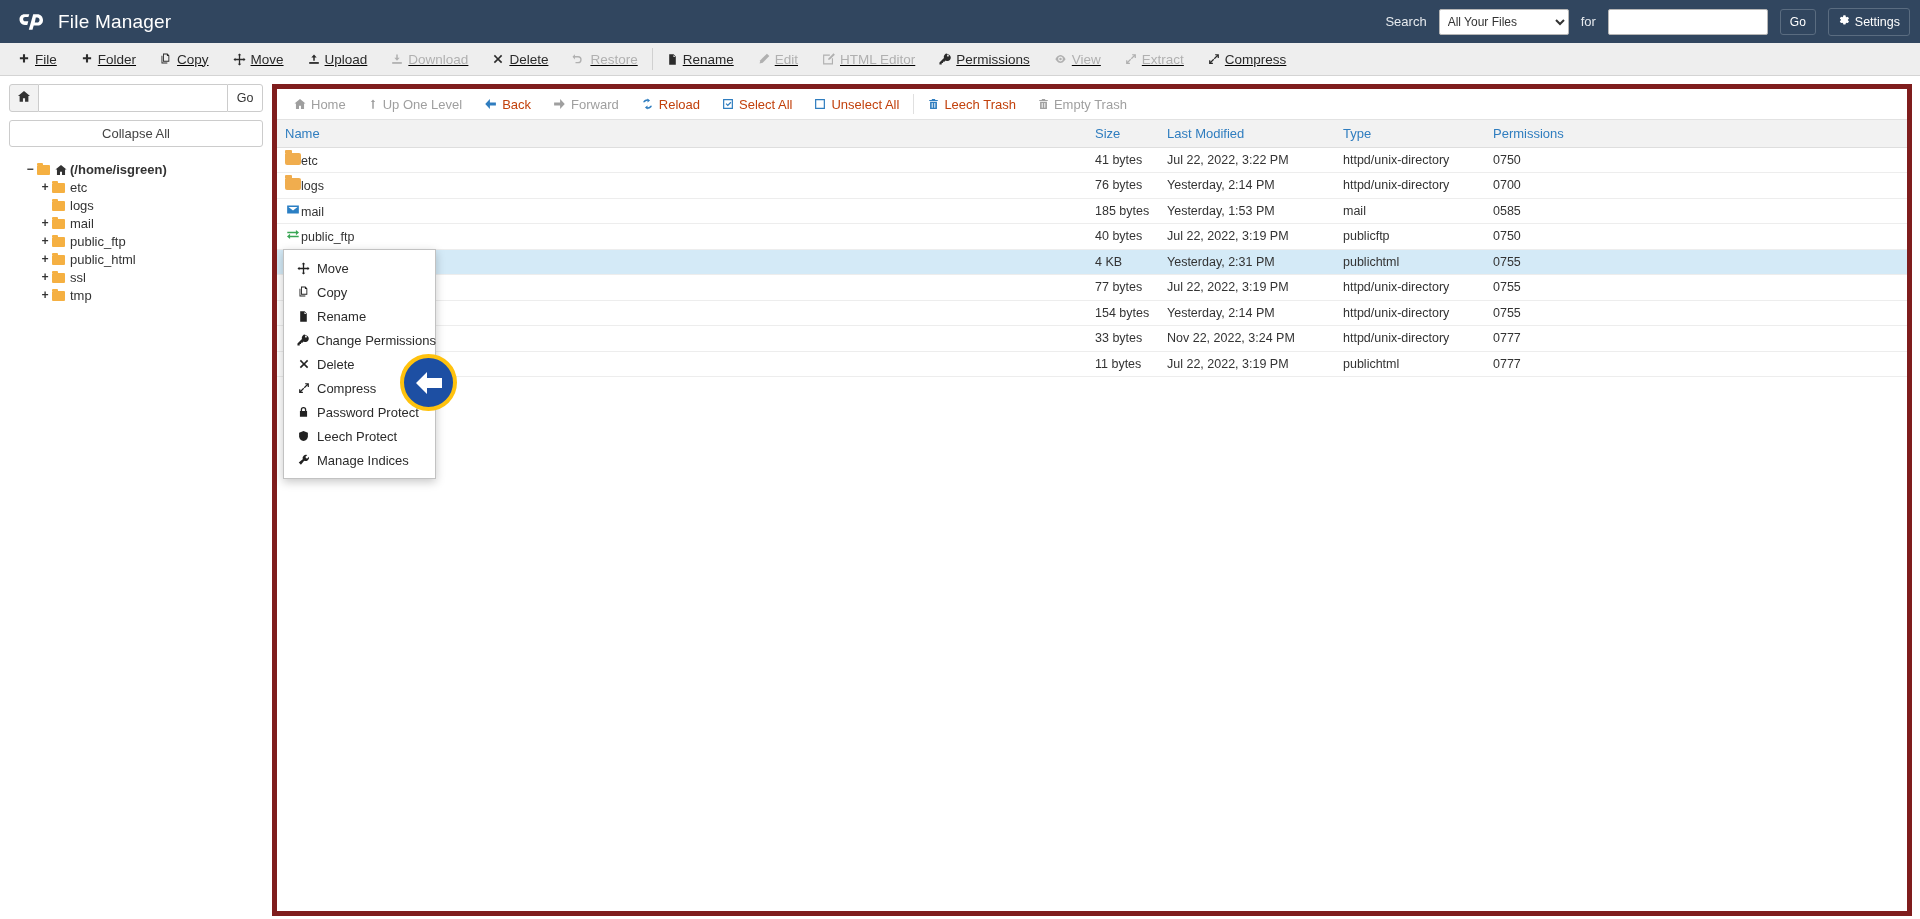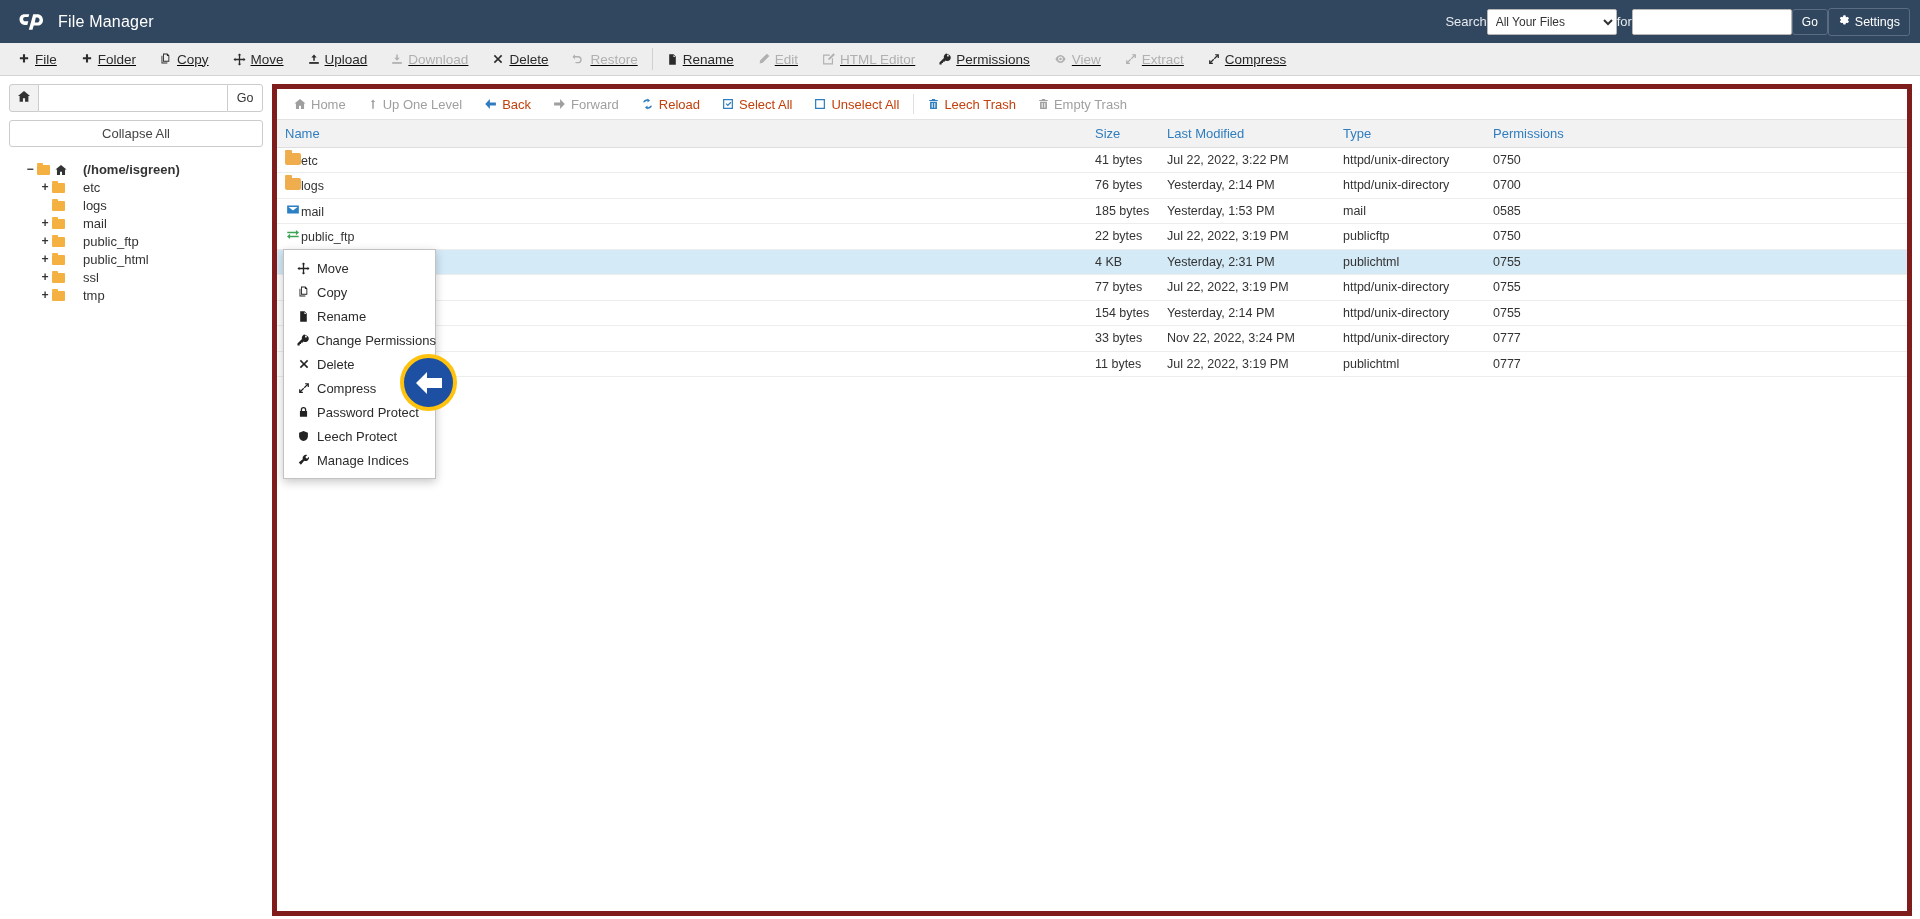--- a/index.html
+++ b/index.html
@@ -13,25 +13,25 @@
   
   .header {
     height: 43px; background: #31465f; display: flex; align-items: center;
     position: relative; color: #fff;
   }
   .cp-logo {
     width: 30px; height: 24px; margin-left: 18px; position: relative;
     display: flex; align-items: center; justify-content: center;
   }
   .cp-logo svg { display:block; }
-  .app-title { font-size: 16px; margin-left: 10px; font-weight: 400; color:#fff; letter-spacing:.2px; }
+  .app-title { font-size: 19px; margin-left: 10px; font-weight: 400; color:#fff; letter-spacing:.2px; }
 
   .header-right {
     position: absolute; right: 10px; top: 0; height: 43px;
-    display: flex; align-items: center; gap: 0;
+    display: flex; align-items: center; gap: 12px;
   }
   .search-label { font-size: 13px; color: #e6eaee; }
   .search-select {
     height: 26px; width: 130px; font-size: 12px; padding: 2px 4px;
     border: 1px solid #b6b6b6; background: #fff; color: #333;
     font-family: "Liberation Sans", sans-serif; border-radius: 2px;
   }
   .for-label { font-size: 13px; color: #e6eaee; }
   .search-input {
     height: 26px; width: 160px; border: 1px solid #b6b6b6; background: #fff;
@@ -89,21 +89,21 @@
     background: #fff; border-radius: 3px; font-size: 13px; color: #444;
     cursor: pointer; font-family: Liberation Sans, sans-serif; text-align: center;
   }
   .tree { margin-top: 14px; font-size: 13px; color: #333; }
   .tree-row {
     display: flex; align-items: center; height: 18px; cursor: pointer;
     white-space: nowrap; line-height: 18px;
   }
   .tw { display:inline-block; width: 14px; text-align: center; font-size: 12px;
         color: #333; font-weight: 700; font-family: "Liberation Mono", monospace; }
-  .tree-label { margin-left: 16px; }
+  .tree-label { margin-left: 3px; }
   .tree-row.root .tree-label { font-weight: 700; }
   .fold { display:inline-flex; width: 15px; }
 
   
   .main { flex: 1; padding: 8px 8px 0 0; }
   .main-inner { border: 5px solid #7f1d1d; height: 832px; background:#fff; }
   .navbar {
     height: 31px; display: flex; align-items: center; padding-left: 6px;
     border-bottom: 1px solid #e2e2e2;
   }
@@ -539,21 +539,21 @@
             </tr>
             <tr class="">
               <td>
                 <div class="c-name"><span style="display:inline-flex;width:16px;flex:0 0 16px">
                     <svg width="16" height="13" viewBox="0 0 16 16" fill="#3aa655">
                       <path d="M1 4.6h10.6V2.4L15.4 5.6 11.6 8.8V6.6H1z"></path>
                       <path d="M15 11.4H4.4v2.2L0.6 10.4 4.4 7.2v2.2H15z"></path>
                     </svg>
                   </span><span>public_ftp</span></div>
               </td>
-              <td>22 bytes</td>
+              <td>40 bytes</td>
               <td>Jul 22, 2022, 3:19 PM</td>
               <td>publicftp</td>
               <td>0750</td>
             </tr>
             <tr class="row-sel">
               <td>
                 <div class="c-name"><span style="display:inline-flex;width:16px;flex:0 0 16px">
                     <svg width="16" height="14" viewBox="0 0 16 16" fill="#2b7fc4">
                       <path d="M8 0.8a7.2 7.2 0 100 14.4A7.2 7.2 0 008 .8zm0 1.6c.9 0 2 1.7 2.4 4.2H5.6C6 4.1 7.1 2.4 8 2.4zM2.5 6.6h1.6a14 14 0 010 2.8H2.5a5.7 5.7 0 010-2.8zm3.1 0h4.8a13 13 0 010 2.8H5.6a13 13 0 010-2.8zm6.3 0h1.6a5.7 5.7 0 010 2.8h-1.6a14 14 0 000-2.8zM8 13.6c-.9 0-2-1.7-2.4-4.2h4.8c-.4 2.5-1.5 4.2-2.4 4.2z"></path>
                     </svg>

